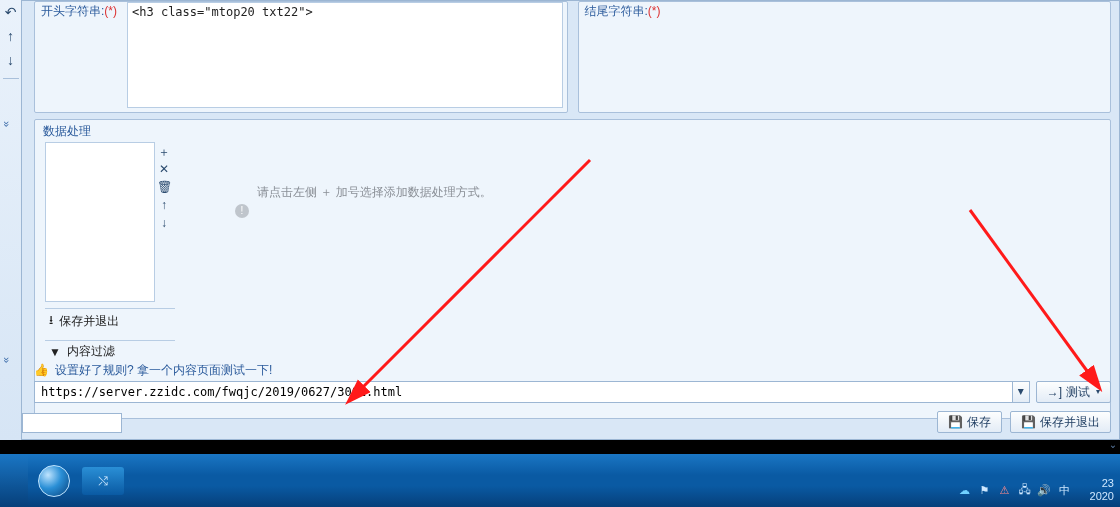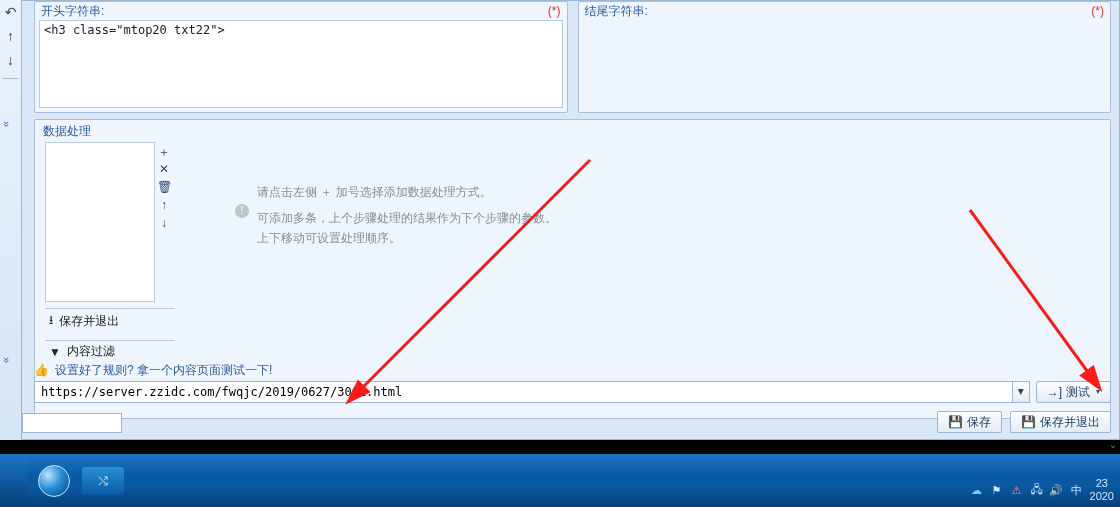--- a/index.html
+++ b/index.html
@@ -8,21 +8,21 @@
 
   
   .vtoolbar { position: absolute; left: 0; top: 0; width: 22px; height: 440px; background: linear-gradient(#eaf2fb,#d6e5f5); border-right: 1px solid #9cb6d3; display: flex; flex-direction: column; align-items: center; padding-top: 4px; gap: 8px; }
   .vtoolbar .vbtn { width: 16px; height: 16px; color: #2a4a6e; font-size: 14px; line-height: 16px; text-align: center; cursor: pointer; }
   .vtoolbar .sep { width: 16px; height: 1px; background: #a9c0db; margin: 2px 0; }
 
   
   .main { position: absolute; left: 22px; top: 0; right: 0; height: 440px; background: #d9e7f6; border: 1px solid #9cb6d3; border-left: none; overflow: hidden; }
 
   .row1 { position: absolute; left: 12px; right: 8px; top: 0; height: 112px; display: flex; gap: 10px; }
-  .panel { flex: 1; border: 1px solid #a9c0db; background: #eef5fc; border-radius: 2px; display: flex; flex-direction: column; }
+  .panel { flex: 1; border: 1px solid #a9c0db; background: #eef5fc; border-radius: 2px; display: flex; }
   .panel-header { height: 18px; padding: 0 6px; font-size: 12px; color: #2a5a9b; display: flex; align-items: center; }
   .panel-header .req { margin-left: auto; color: #d33; }
   .panel-body { flex: 1; margin: 0 4px 4px 4px; }
   textarea.codebox { width: 100%; height: 100%; resize: none; border: 1px solid #b8cde4; background: #fff; font-family: Consolas, monospace; font-size: 12px; padding: 2px 4px; color: #222; }
 
   
   .rail-chevron { position: absolute; left: 4px; color: #3a6aa8; font-size: 11px; cursor: pointer; }
   .rc1 { top: 118px; }
   .rc2 { top: 354px; }
 
@@ -55,21 +55,21 @@
   .smallinput { position: absolute; left: 0; bottom: 6px; width: 100px; height: 20px; border: 1px solid #9cb6d3; background: #fff; }
 
   
   .blackbar { position: absolute; left: 0; right: 0; top: 440px; height: 14px; background: #000; }
   .blackbar .build { position:absolute; right:10px; top:-1px; color:#ddd; font-size:11px; font-style:italic;margin-top:44px; }
   .taskbar { position: absolute; left: 0; right: 0; bottom: 0; height: 53px; background: linear-gradient(#1a76c4,#0a5aa3 40%,#0a5aa3 60%,#063f7a); display: flex; align-items: center; }
   .taskbar .start { width: 28px; height: 53px; background: linear-gradient(#1a76c4,#063f7a); display:flex; align-items:center; justify-content:center;}
   .orb { width: 32px; height: 32px; border-radius: 50%; background: radial-gradient(circle at 30% 30%, #bfe4ff, #2a8fd6 45%, #063f7a); border: 1px solid #bfe4ff; margin-left: 10px; }
   .tbicon { width: 42px; height: 28px; margin-left: 12px; border-radius: 3px; background: linear-gradient(#2a8fd6,#0a5aa3); display:flex; align-items:center; justify-content:center; color:#cfe8ff; }
   .tray { position: absolute; right: 6px; bottom: 4px; display: flex; align-items: center; gap: 6px; color: #cfe8ff; font-size: 11px; }
-  .tray .clock { text-align: center; line-height: 13px; }
+  .tray .clock { text-align: right; line-height: 13px; margin-left: 12px; }
   .tray .ic { width:14px; height:14px; display:inline-flex; align-items:center; justify-content:center; }
 
   
   svg.arrow { position: absolute; pointer-events: none; }
   .scroll-ind { position:absolute; right:0; bottom:54px; width:14px; height:14px; color:#5a7aa0; font-size:10px; text-align:center;}
 </style>
 </head>
 <body>
 
 <div class="app">
@@ -124,21 +124,20 @@
           </div>
           <div class="linkrow">
             <span>▼</span>
             <span>内容过滤</span>
           </div>
         </div>
         <div class="hint">
           <span class="info-icon">!</span>
           <div>
             <div>请点击左侧 ＋ 加号选择添加数据处理方式。</div>
-            <div style="margin-top:6px;max-width:300px;">可添加多条，上个步骤处理的结果作为下个步骤的参数。上下移动可设置处理顺序。</div>
           </div>
         </div>
       </div>
     </div>
 
     <div class="urlheader">
       <span class="thumb">👍</span>
       <span>设置好了规则? 拿一个内容页面测试一下!</span>
     </div>
 

